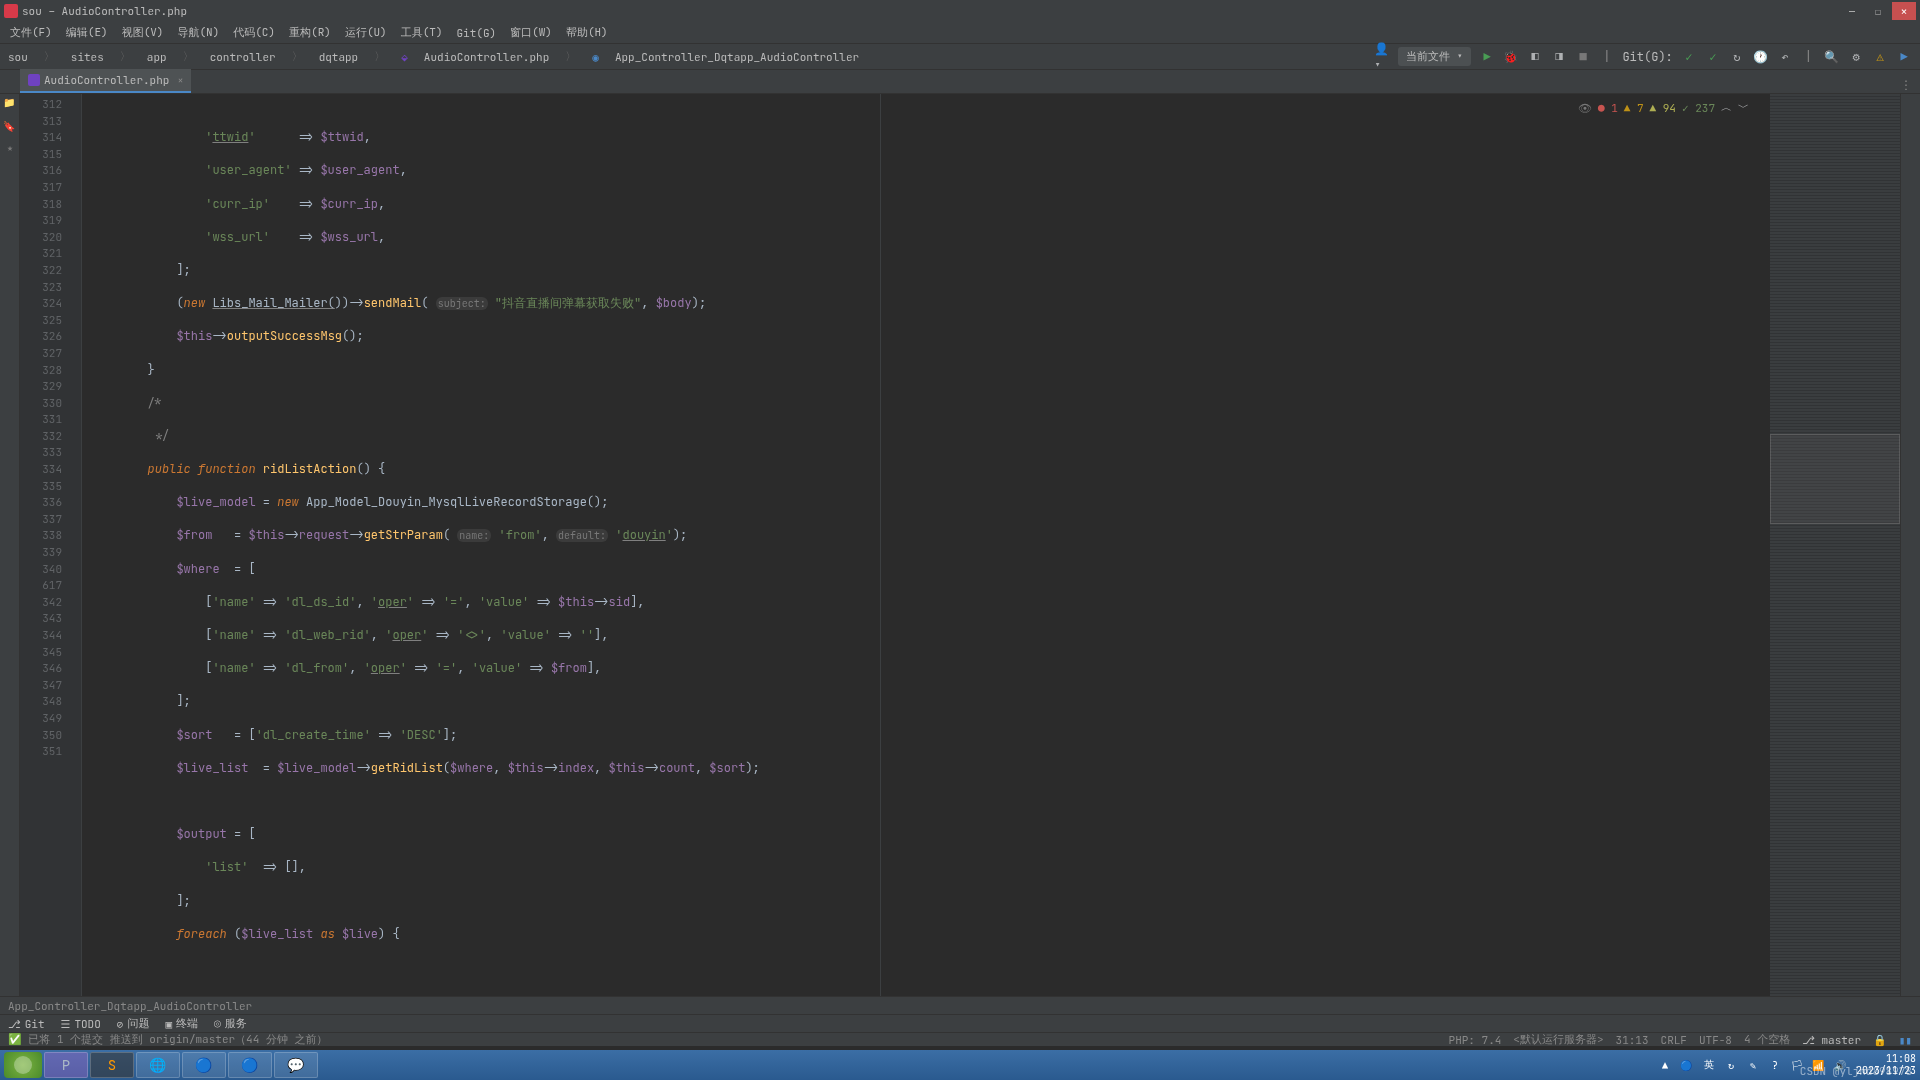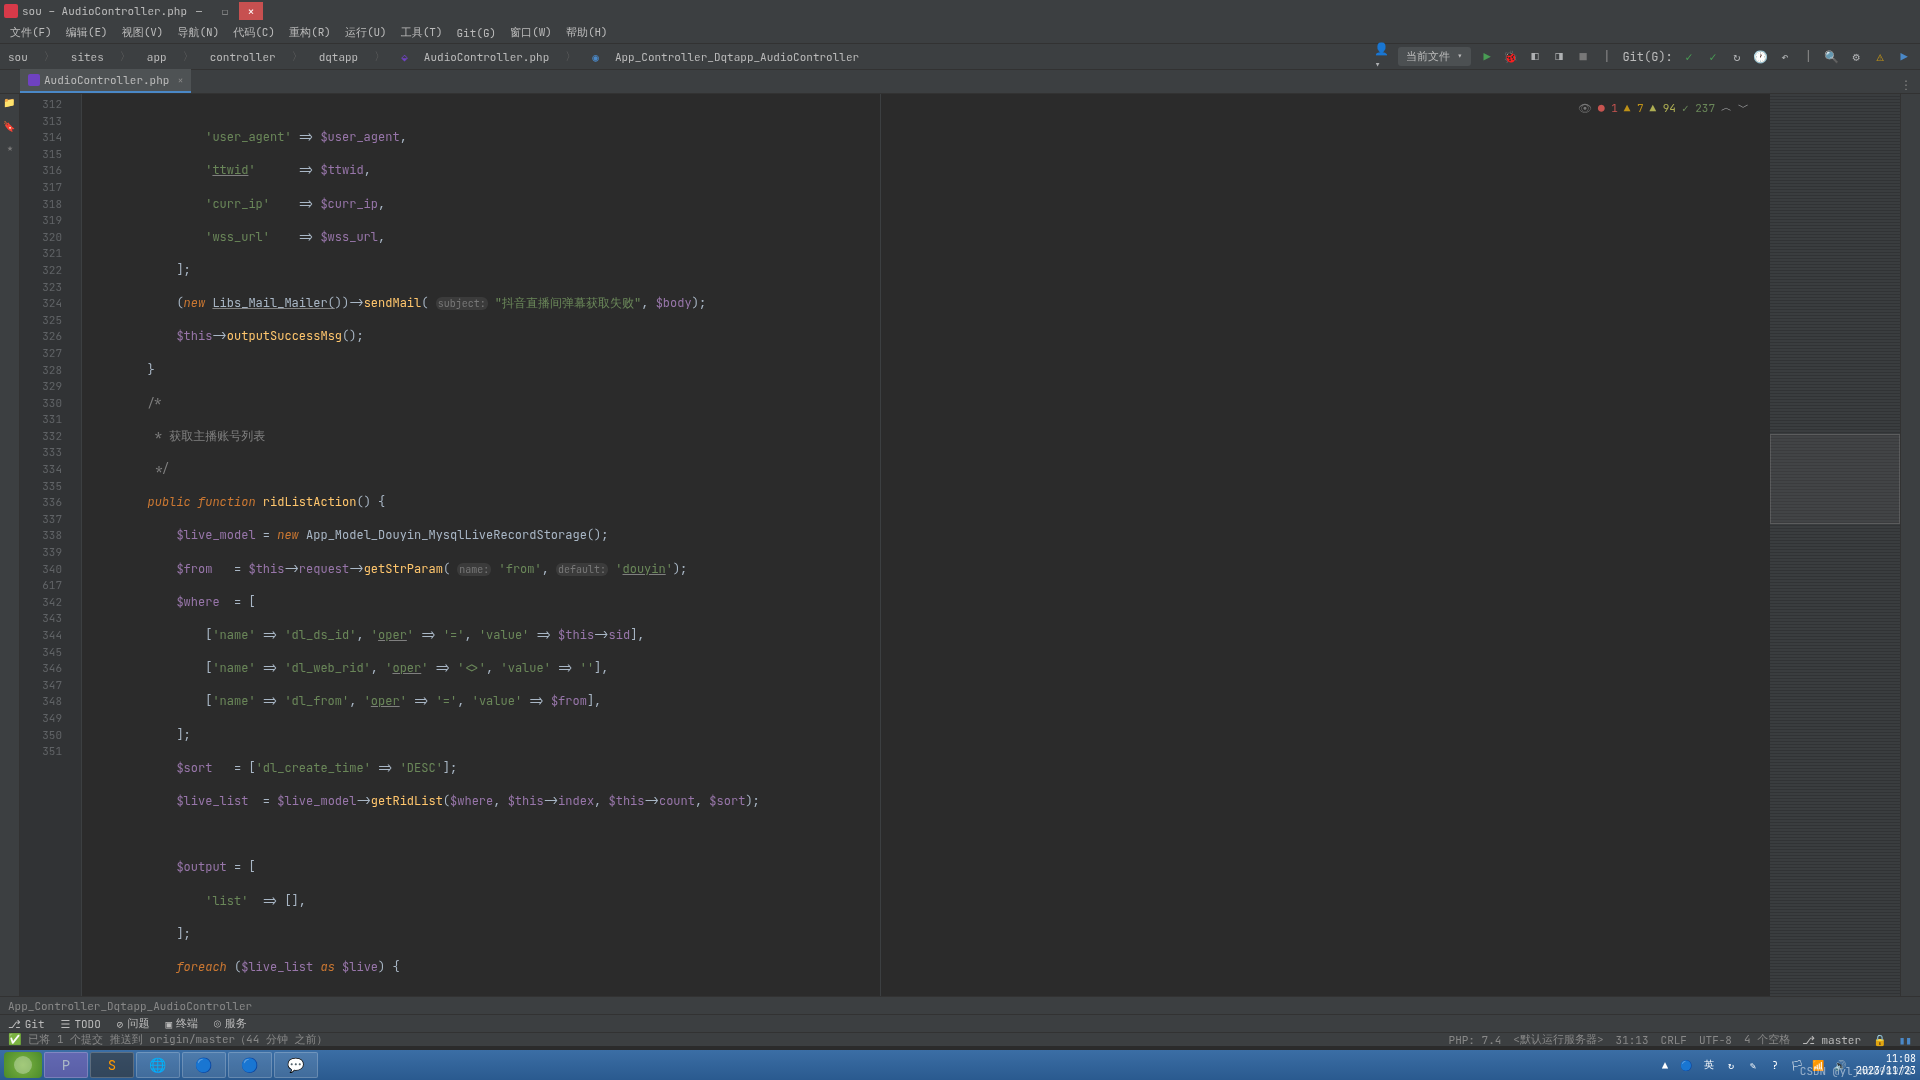--- a/index.html
+++ b/index.html
@@ -1,19 +1,19 @@
 <!DOCTYPE html>
 <html><head>
 <meta charset="utf-8">
 <style>
 * { margin: 0; padding: 0; box-sizing: border-box; font-family: "Microsoft YaHei", "JetBrains Mono", Consolas, monospace; }
 body { background: #2b2b2b; color: #a9b7c6; font-size: 12px; overflow: hidden; width: 1920px; height: 1080px; position: relative; }
 
 
-.title-bar { background: #3c3f41; height: 22px; display: flex; align-items: center; padding: 0 4px; justify-content: flex-start; }
+.title-bar { background: #3c3f41; height: 22px; display: flex; align-items: center; padding: 0 4px; justify-content: space-between; }
 .title-left { display: flex; align-items: center; gap: 4px; }
 .title-icon { width: 14px; height: 14px; background: #d73a49; border-radius: 2px; }
 .title-text { color: #bbb; font-size: 11px; }
 .title-controls { display: flex; gap: 2px; }
 .win-btn { width: 24px; height: 18px; display: flex; align-items: center; justify-content: center; color: #bbb; font-size: 10px; }
 .win-close { background: #c75050; color: #fff; }
 
 
 .menu-bar { background: #3c3f41; height: 22px; display: flex; align-items: center; padding: 0 4px; gap: 2px; border-bottom: 1px solid #323232; }
 .menu-item { padding: 2px 6px; color: #bbb; font-size: 11px; cursor: pointer; }
@@ -225,30 +225,29 @@
         <div>346</div>
         <div>347</div>
         <div>348</div>
         <div>349</div>
         <div>350</div>
         <div>351</div>
       </div>
     <div class="fold-gutter"></div>
     <div class="code-area">
       <div class="col-guide"></div>
+<div class="code-line">                <span class="str">'<span class="underline">ttwid</span>'</span>      =&gt; <span class="var">$ttwid</span>,</div>
 <div class="code-line">                <span class="str">'user_agent'</span> =&gt; <span class="var">$user_agent</span>,</div>
-<div class="code-line">                <span class="str">'<span class="underline">ttwid</span>'</span>      =&gt; <span class="var">$ttwid</span>,</div>
 <div class="code-line">                <span class="str">'curr_ip'</span>    =&gt; <span class="var">$curr_ip</span>,</div>
 <div class="code-line">                <span class="str">'wss_url'</span>    =&gt; <span class="var">$wss_url</span>,</div>
 <div class="code-line">            ];</div>
 <div class="code-line">            (<span class="kw">new</span> <span class="underline">Libs_Mail_Mailer(</span>))-&gt;<span class="fn">sendMail</span>( <span class="param-hint">subject:</span> <span class="str">"抖音直播间弹幕获取失败"</span>, <span class="var">$body</span>);</div>
 <div class="code-line">            <span class="var">$this</span>-&gt;<span class="fn">outputSuccessMsg</span>();</div>
 <div class="code-line">        }</div>
 <div class="code-line">        <span class="comment">/*</span></div>
-<div class="code-line">        <span class="comment"> * 获取主播账号列表</span></div>
 <div class="code-line">        <span class="comment"> */</span></div>
 <div class="code-line">        <span class="kw">public function</span> <span class="fn">ridListAction</span>() {</div>
 <div class="code-line">            <span class="var">$live_model</span> = <span class="kw">new</span> <span class="op">App_Model_Douyin_MysqlLiveRecordStorage</span>();</div>
 <div class="code-line">            <span class="var">$from</span>   = <span class="var">$this</span>-&gt;<span class="field">request</span>-&gt;<span class="fn">getStrParam</span>( <span class="param-hint">name:</span> <span class="str">'from'</span>, <span class="param-hint">default:</span> <span class="str">'<span class="underline">douyin</span>'</span>);</div>
 <div class="code-line">            <span class="var">$where</span>  = [</div>
 <div class="code-line">                [<span class="str">'name'</span> =&gt; <span class="str">'dl_ds_id'</span>, <span class="str">'<span class="underline">oper</span>'</span> =&gt; <span class="str">'='</span>, <span class="str">'value'</span> =&gt; <span class="var">$this</span>-&gt;<span class="field">sid</span>],</div>
 <div class="code-line">                [<span class="str">'name'</span> =&gt; <span class="str">'dl_web_rid'</span>, <span class="str">'<span class="underline">oper</span>'</span> =&gt; <span class="str">'&lt;&gt;'</span>, <span class="str">'value'</span> =&gt; <span class="str">''</span>],</div>
 <div class="code-line">                [<span class="str">'name'</span> =&gt; <span class="str">'dl_from'</span>, <span class="str">'<span class="underline">oper</span>'</span> =&gt; <span class="str">'='</span>, <span class="str">'value'</span> =&gt; <span class="var">$from</span>],</div>
 <div class="code-line">            ];</div>
 <div class="code-line">            <span class="var">$sort</span>   = [<span class="str">'dl_create_time'</span> =&gt; <span class="str">'DESC'</span>];</div>

